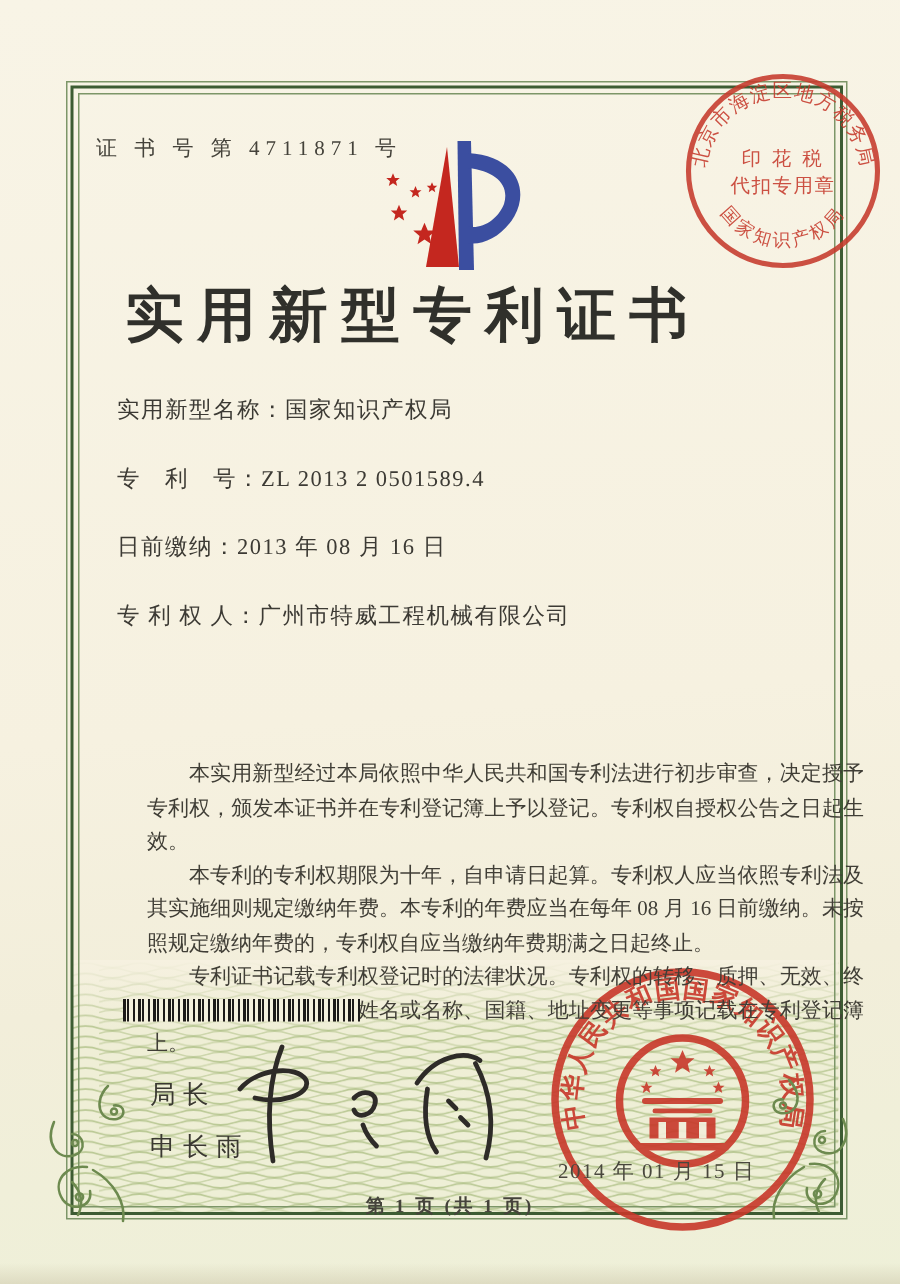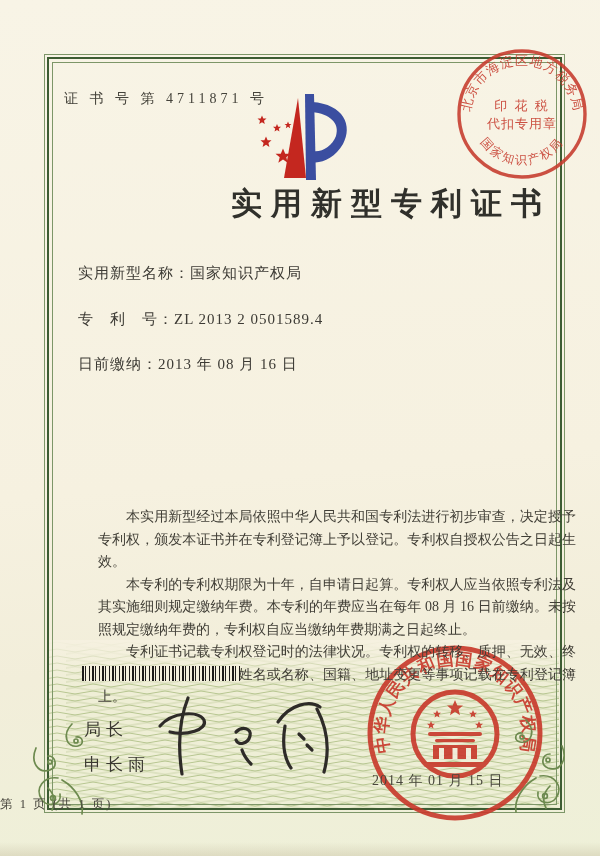--- a/index.html
+++ b/index.html
@@ -15,38 +15,38 @@
     border:1px solid #7d9668;pointer-events:none;}
   .frame::before{content:"";position:absolute;inset:2px;border:2px solid #3d5c33;}
   .frame::after{content:"";position:absolute;inset:7px;border:1px solid #7d9668;}
   
   .guilloche{position:absolute;left:48px;top:640px;width:511px;height:168px;}
   .cert-no{position:absolute;left:64px;top:90px;font-size:14px;letter-spacing:4px;color:#44423a;}
   .logo{position:absolute;left:250px;top:90px;}
   .seal{position:absolute;}
   .seal-tax{left:452px;top:44px;}
   .seal-sipo{left:360px;top:638px;}
-  .title{position:absolute;left:0;width:551px;top:183px;text-align:right;
-    font-size:31px;font-weight:bold;letter-spacing:9px;color:#30302b;}
+  .title{position:absolute;left:0;width:551px;top:183px;text-align:center;
+    font-size:39px;font-weight:bold;letter-spacing:9px;color:#30302b;}
   .fields{position:absolute;left:78px;top:264px;width:460px;}
   .field{height:45.5px;font-size:15px;letter-spacing:1px;white-space:nowrap;}
   .flabel{color:#3c3a34;}
   .fvalue{color:#3c3a34;}
   .paras{position:absolute;left:62px;top:506px;width:478px;font-size:14px;
     line-height:22.5px;text-align:justify;color:#403e36;margin-left:36px;}
   .paras p{margin:0;text-indent:2em;}
   .barcode{position:absolute;left:82px;top:666px;width:158px;height:15px;
     background:repeating-linear-gradient(90deg,#1c1a18 0 2px,#f4f0dd 2px 3px,#1c1a18 3px 4px,#f4f0dd 4px 7px,#1c1a18 7px 8px,#f4f0dd 8px 10px);}
   .sig-block{position:absolute;left:84px;top:718px;font-size:17px;letter-spacing:5px;color:#3a3831;}
-  .sig-block div{margin-bottom:12px;}
+  .sig-block div{margin-bottom:12px;margin-left:16px;}
   .signature{position:absolute;left:150px;top:690px;}
   .seal-date{position:absolute;left:372px;top:772px;width:180px;font-size:14px;
     letter-spacing:1px;color:#49473d;z-index:6;}
-  .footer{position:absolute;left:0;width:600px;top:796px;text-align:left;
-    font-size:12.5px;color:#45433b;letter-spacing:2px;}
+  .footer{position:absolute;left:0;width:600px;top:796px;text-align:center;
+    font-size:12.5px;color:#45433b;letter-spacing:2px;font-weight:bold;}
   .ornament{position:absolute;z-index:2;}
   .orn-bl{left:26px;top:722px;}
   .orn-br{left:500px;top:714px;}
   .z2{z-index:3;}
 </style>
 </head>
 <body>
 
 <div class="page">
 
@@ -129,20 +129,21 @@
       <text x="70" y="84" text-anchor="middle" font-size="13" fill="#c63a2c" letter-spacing="1">代扣专用章</text>
     </g>
   </svg>
 
   <div class="title z2">实用新型专利证书</div>
 
   <div class="fields z2">
     <div class="field"><span class="flabel">实用新型名称：</span><span class="fvalue">国家知识产权局</span></div>
     <div class="field"><span class="flabel">专　利　号：</span><span class="fvalue">ZL 2013 2 0501589.4</span></div>
     <div class="field"><span class="flabel">日前缴纳：</span><span class="fvalue">2013 年 08 月 16 日</span></div>
+    <div class="field"><span class="flabel">专 利 权 人：</span><span class="fvalue">广州市特威工程机械有限公司</span></div>
   </div>
 
   <div class="paras z2">
     <p>本实用新型经过本局依照中华人民共和国专利法进行初步审查，决定授予专利权，颁发本证书并在专利登记簿上予以登记。专利权自授权公告之日起生效。</p>
     <p>本专利的专利权期限为十年，自申请日起算。专利权人应当依照专利法及其实施细则规定缴纳年费。本专利的年费应当在每年 08 月 16 日前缴纳。未按照规定缴纳年费的，专利权自应当缴纳年费期满之日起终止。</p>
     <p>专利证书记载专利权登记时的法律状况。专利权的转移、质押、无效、终止、恢复和专利权人的姓名或名称、国籍、地址变更等事项记载在专利登记簿上。</p>
   </div>
 
   <div class="barcode z2"></div>
 

